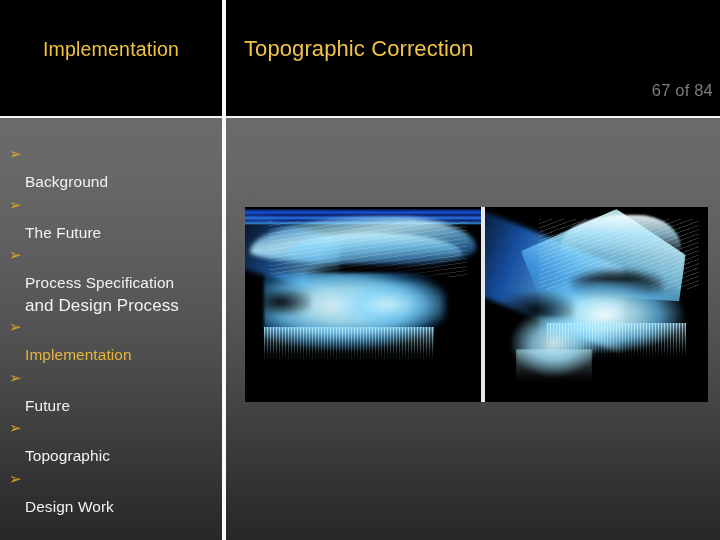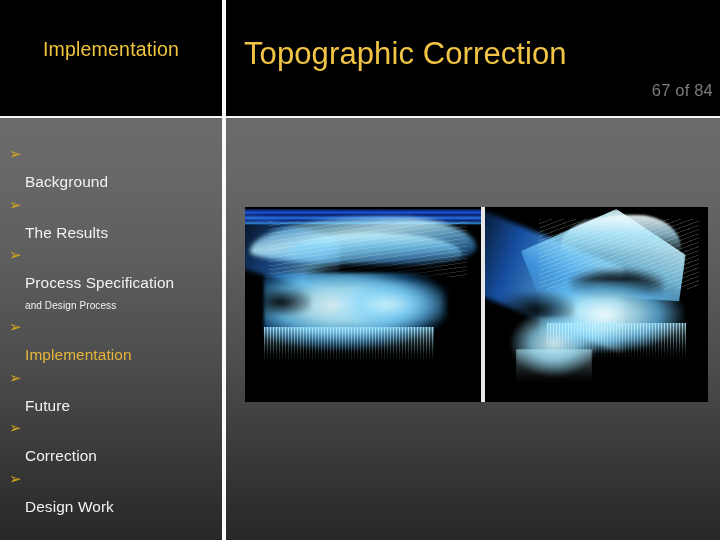--- a/index.html
+++ b/index.html
@@ -49,21 +49,21 @@
   .title-zone {
     position: absolute;
     left: 226px; top: 0;
     width: 494px; height: 116px;
   }
   .slide-title {
     position: absolute;
     left: 18px;
     top: 38px;
     color: #F2C445;
-    font-size: 31px;
+    font-size: 22px;
     line-height: 1;
     white-space: nowrap;
     font-weight: 400;
     letter-spacing: .1px;
   }
   .page-counter {
     position: absolute;
     right: 7px;
     top: 82px;
     color: #7C7C7C;
@@ -135,21 +135,21 @@
     font-size: 15.4px;
     line-height: 21.5px;
     letter-spacing: .1px;
     margin-top: 28px;
   }
   .agenda-item.is-current .agenda-label {
     color: #E5B53A;
   }
   .agenda-subline {
     color: #F2F2F2;
-    font-size: 10px;
+    font-size: 17px;
     line-height: 21.5px;
     padding-left: 19px;
     letter-spacing: .1px;
   }
 
   
   .figure-wrap {
     position: absolute;
     left: 245px;
     top: 207px;
@@ -359,42 +359,42 @@
 
   <nav class="agenda">
 
     <div class="agenda-item">
       <span class="agenda-bullet">➢</span>
       <span class="agenda-label">Background</span>
     </div>
 
     <div class="agenda-item">
       <span class="agenda-bullet">➢</span>
-      <span class="agenda-label">The Results</span>
+      <span class="agenda-label">The Future</span>
     </div>
 
     <div class="agenda-item">
       <span class="agenda-bullet">➢</span>
       <span class="agenda-label">Process Specification</span>
     </div>
     <div class="agenda-subline">and Design Process</div>
 
     <div class="agenda-item is-current">
       <span class="agenda-bullet">➢</span>
       <span class="agenda-label">Implementation</span>
     </div>
 
     <div class="agenda-item">
       <span class="agenda-bullet">➢</span>
       <span class="agenda-label">Future</span>
     </div>
 
     <div class="agenda-item">
       <span class="agenda-bullet">➢</span>
-      <span class="agenda-label">Correction</span>
+      <span class="agenda-label">Topographic</span>
     </div>
 
     <div class="agenda-item">
       <span class="agenda-bullet">➢</span>
       <span class="agenda-label">Design Work</span>
     </div>
 
   </nav>
 
   <div class="figure-wrap">

